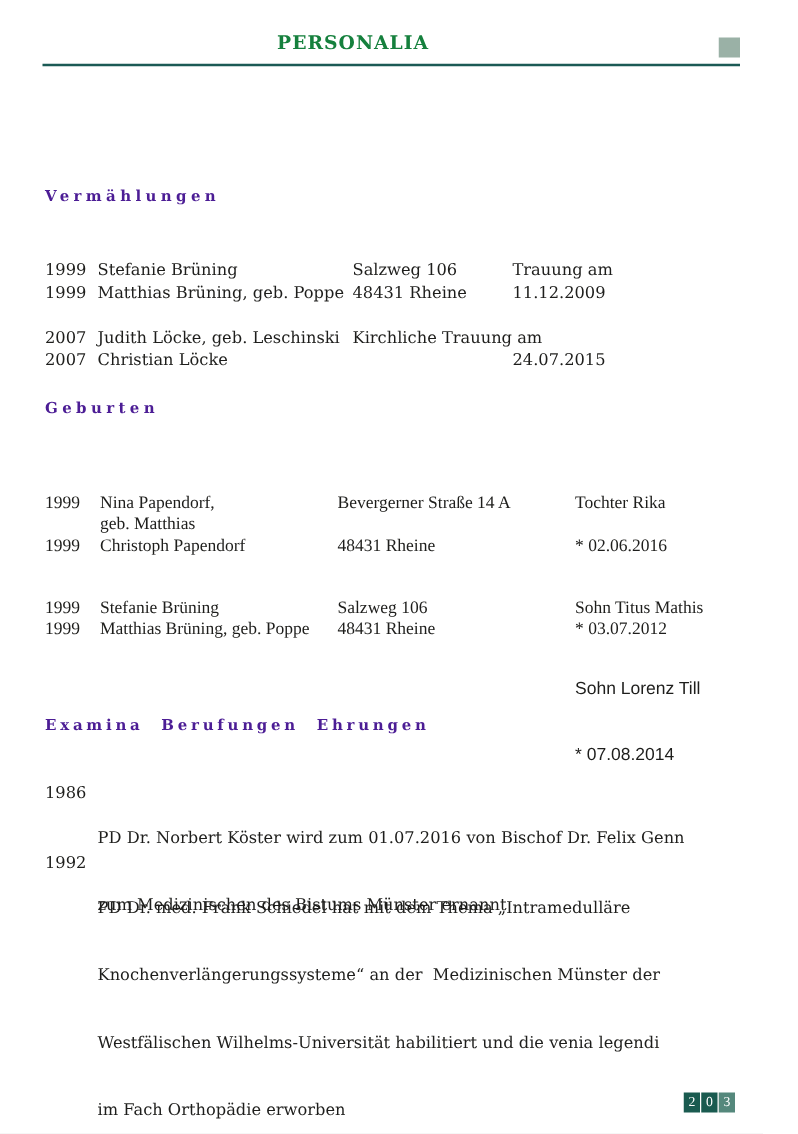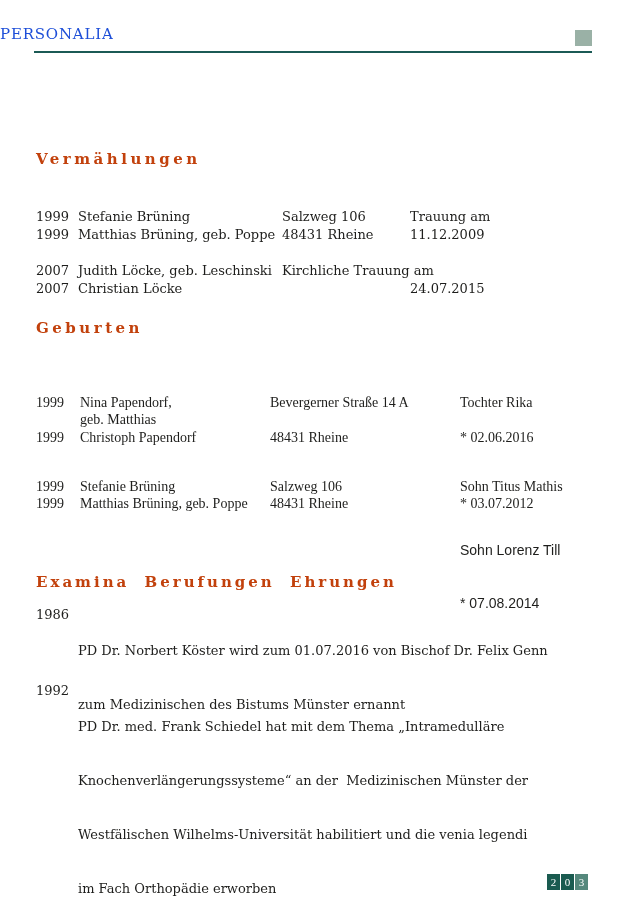--- a/index.html
+++ b/index.html
@@ -9,44 +9,44 @@
     background:#ffffff;
     font-family:"DejaVu Serif", serif;
     color:#1e1e1c;
     overflow:hidden;
     margin:0 auto;
   }
 
   
   .hdr-title {
     position:absolute; top:27px; left:0; width:565px;
-    text-align:left;
-    font-size:15px; line-height:15px; font-weight:normal;
+    text-align:center;
+    font-size:15px; line-height:15px; font-weight:bold;
     letter-spacing:0.8px;
-    color:#1d4ed8;
+    color:#15803d;
     white-space:nowrap;
   }
   .hdr-square {
     position:absolute; top:30px; left:575px;
     width:17px; height:16px;
     background:#9AB1A6;
   }
   .hdr-rule {
     position:absolute; top:51px; left:34px;
     width:558px; height:2px;
     background:#1B5A55;
   }
 
   
   .sec-heading {
     position:absolute; left:36px;
-    font-size:15px; font-weight:bold;
+    font-size:12px; font-weight:bold;
     letter-spacing:3.5px;
     white-space:nowrap;
-    color:#c2410c;
+    color:#4c1d95;
   }
   .sec-heading.examina { word-spacing:7px; letter-spacing:3px;text-align:center; }
 
   
   .tbl {
     position:absolute; left:36px; width:566px;
     display:grid;
     margin-top:21px;
   }
   .tbl .trow { display:contents; }
@@ -168,21 +168,21 @@
     </div>
   </div>
 
   <div class="extra-notes">
     <div>Sohn Lorenz Till</div>
     <div>* 07.08.2014</div>
   </div>
 
   <div class="sec-heading examina" style="top:573px">Examina Berufungen Ehrungen</div>
 
-  <div class="tbl exam" style="top:585px">
+  <div class="tbl exam" style="top:605px">
     <div class="trow">
       <span>1986</span>
       <span class="exam-lines">
         <div>PD Dr. Norbert Köster wird zum 01.07.2016 von Bischof Dr. Felix Genn</div>
         <div>zum Medizinischen des Bistums Münster ernannt</div>
       </span>
     </div>
   </div>
 
   <div class="tbl exam" style="top:661px">

